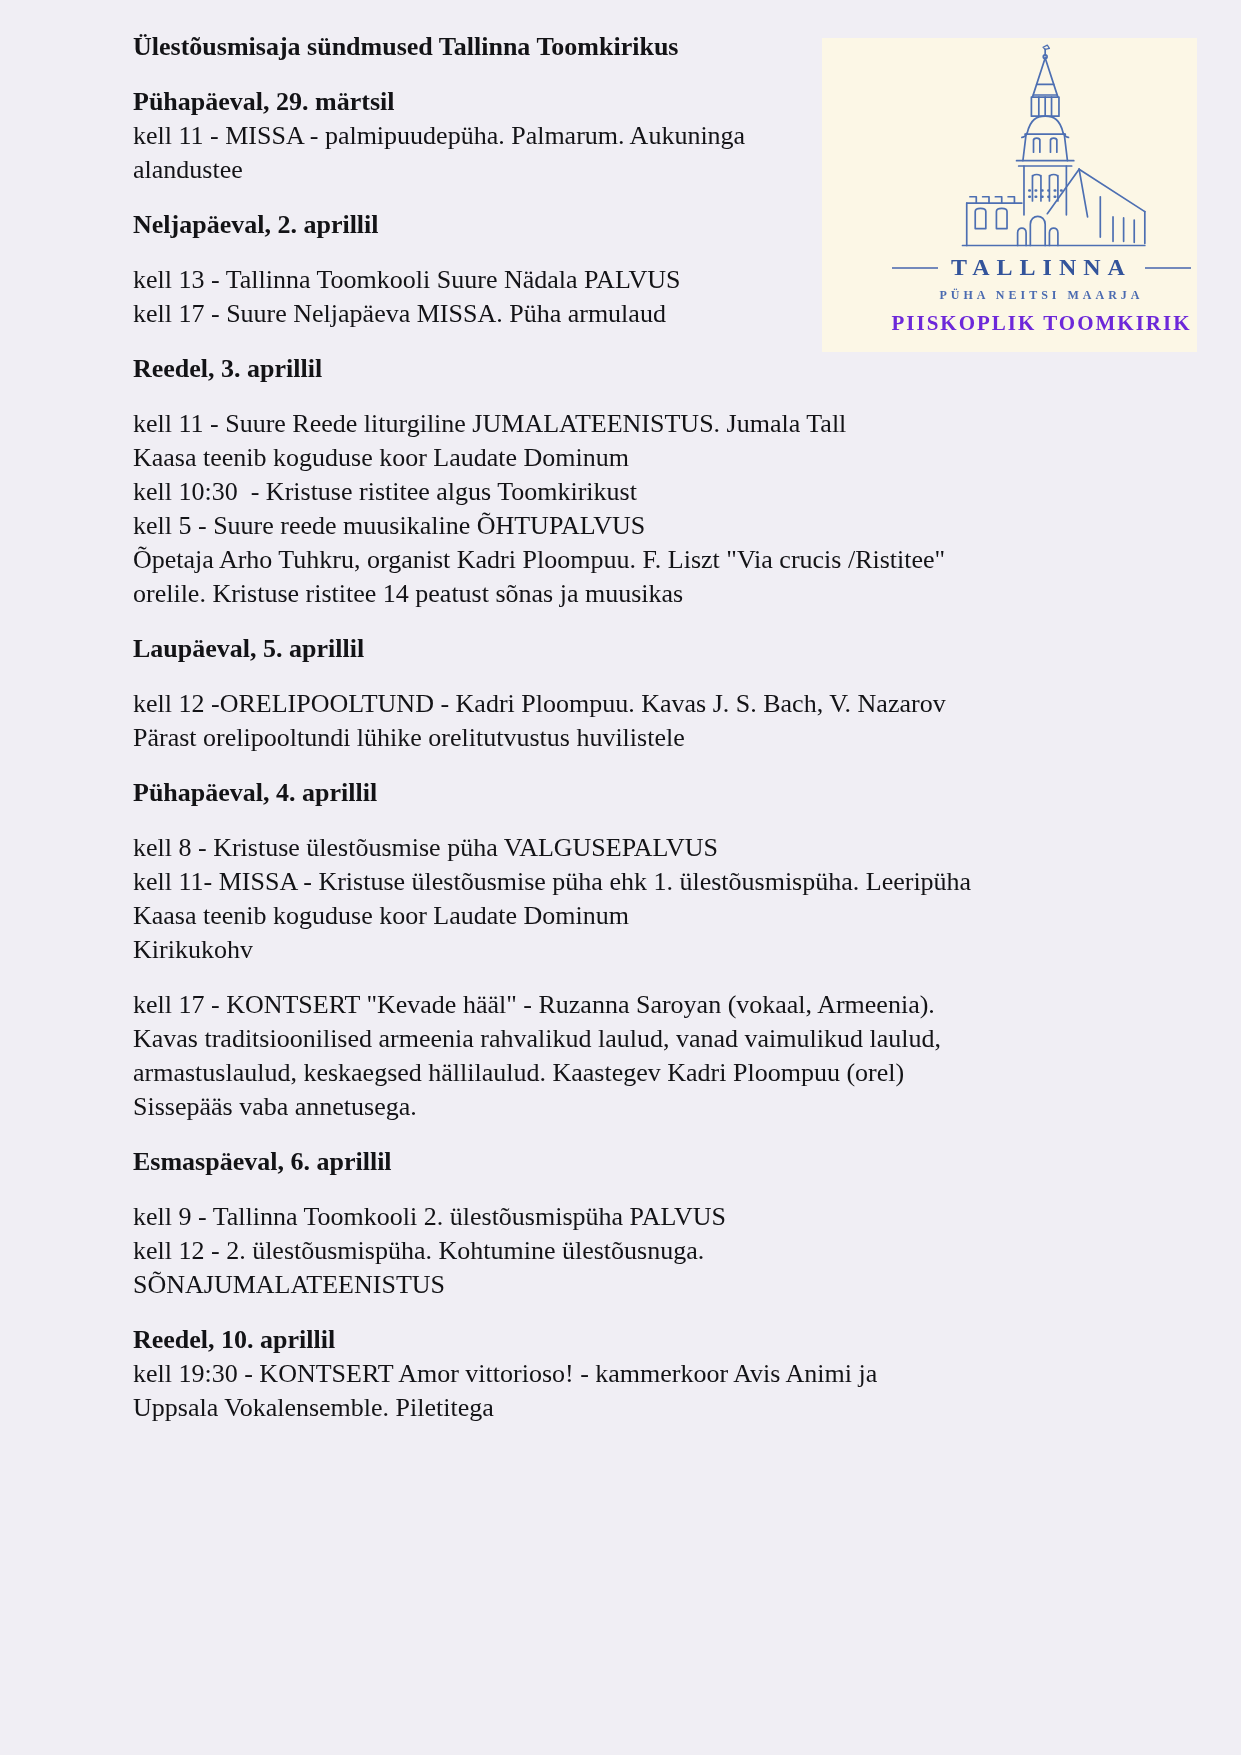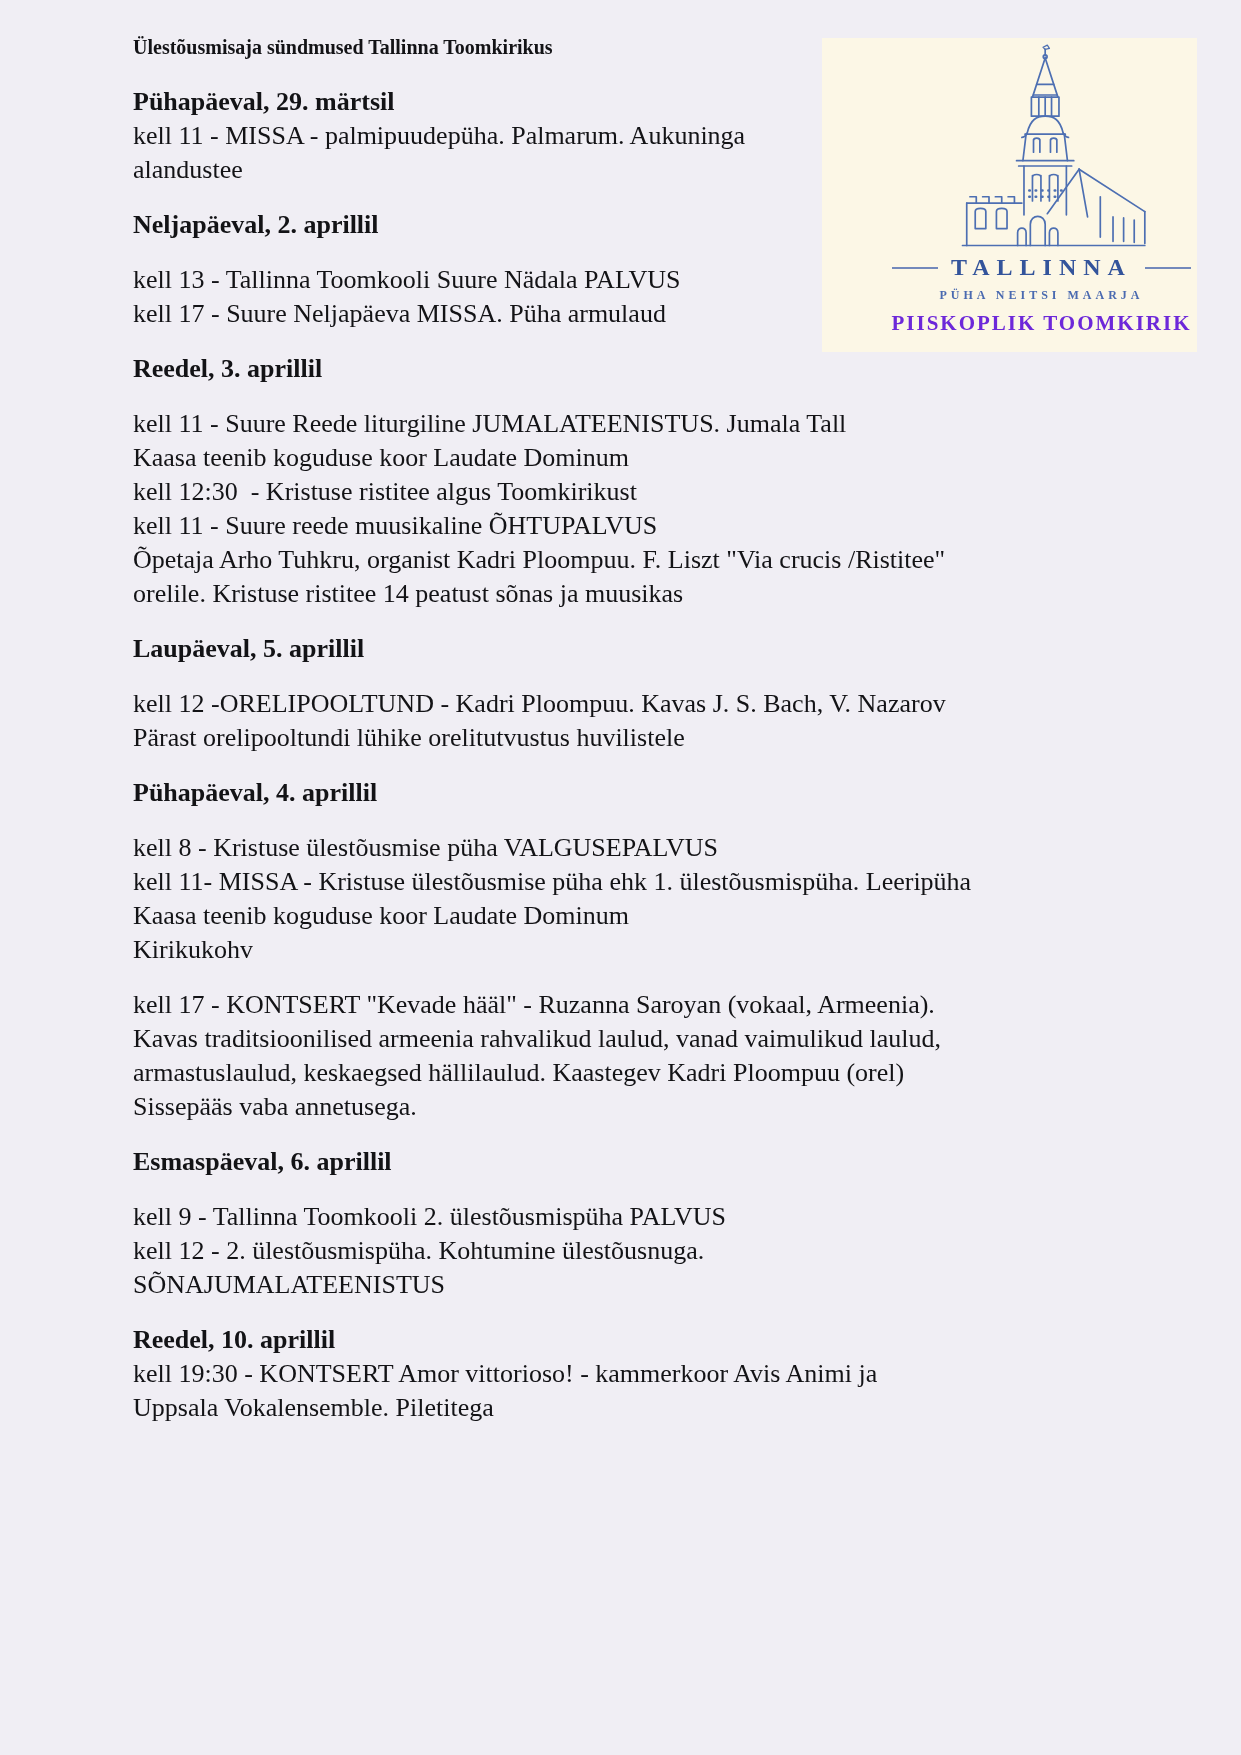--- a/index.html
+++ b/index.html
@@ -10,21 +10,21 @@
     color:#131316;
     overflow:hidden;
     position:relative;
   }
   .content{
     position:absolute;
     left:133px;top:30px;right:20px;
   }
   .doc-title{
     font-weight:bold;
-    font-size:20px;
+    font-size:26px;
     line-height:34px;
     margin:0 0 21px 0;
     white-space:pre;
   }
   .paragraph{margin:0 0 21px 0;}
   .paragraph.extra-space{margin-top:17px;}
   .line{
     font-size:26px;
     line-height:34px;
     white-space:pre;
@@ -82,22 +82,22 @@
       <div class="paragraph">
         <div class="line">kell 13 - Tallinna Toomkooli Suure Nädala PALVUS</div>
         <div class="line">kell 17 - Suure Neljapäeva MISSA. Püha armulaud</div>
       </div>
       <div class="paragraph">
         <div class="line bold">Reedel, 3. aprillil</div>
       </div>
       <div class="paragraph">
         <div class="line">kell 11 - Suure Reede liturgiline JUMALATEENISTUS. Jumala Tall</div>
         <div class="line">Kaasa teenib koguduse koor Laudate Dominum</div>
-        <div class="line">kell 12:30  - Kristuse ristitee algus Toomkirikust</div>
-        <div class="line">kell 11 - Suure reede muusikaline ÕHTUPALVUS</div>
+        <div class="line">kell 10:30  - Kristuse ristitee algus Toomkirikust</div>
+        <div class="line">kell 5 - Suure reede muusikaline ÕHTUPALVUS</div>
         <div class="line">Õpetaja Arho Tuhkru, organist Kadri Ploompuu. F. Liszt "Via crucis /Ristitee"</div>
         <div class="line">orelile. Kristuse ristitee 14 peatust sõnas ja muusikas</div>
       </div>
       <div class="paragraph">
         <div class="line bold">Laupäeval, 5. aprillil</div>
       </div>
       <div class="paragraph">
         <div class="line">kell 12 -ORELIPOOLTUND - Kadri Ploompuu. Kavas J. S. Bach, V. Nazarov</div>
         <div class="line">Pärast orelipooltundi lühike orelitutvustus huvilistele</div>
       </div>

